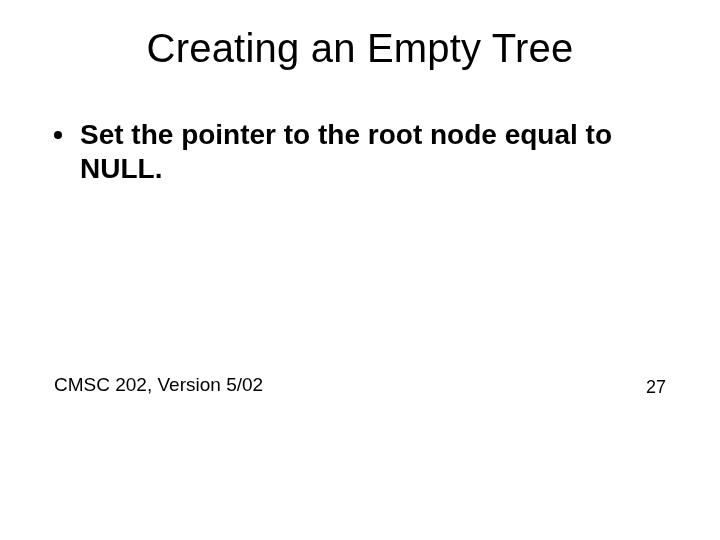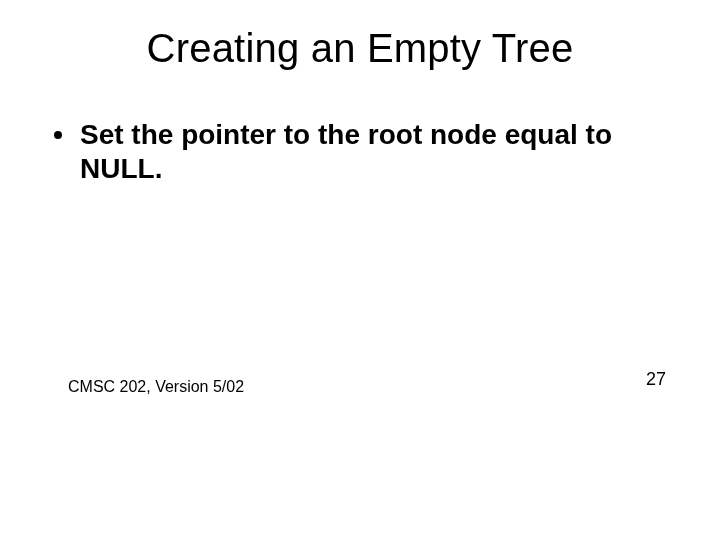--- a/index.html
+++ b/index.html
@@ -46,28 +46,28 @@
     border-radius: 50%;
     margin-top: 13px;
     margin-right: 18px;
     flex: 0 0 auto;
   }
   .bullet-text {
     flex: 1 1 auto;
   }
   .footer-left {
     position: absolute;
-    left: 68px;
+    left: 54px;
     bottom: 30px;
-    font-size: 16px;
+    font-size: 19px;
   }
   .footer-right {
     position: absolute;
     right: 54px;
-    bottom: 36px;
+    bottom: 28px;
     font-size: 18px;
     text-align: center;
   }
 </style>
 </head>
 <body>
 
 <div class="slide">
 
   <div class="title">Creating an Empty Tree</div>

